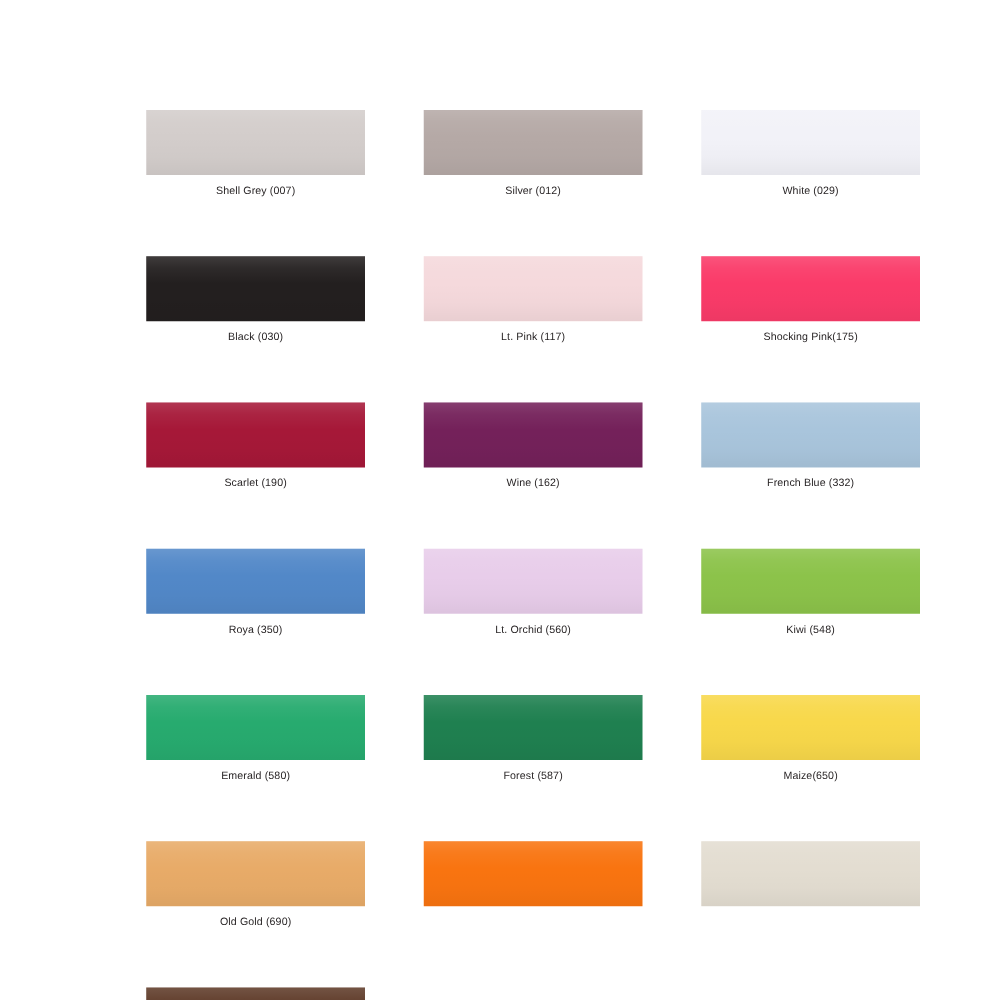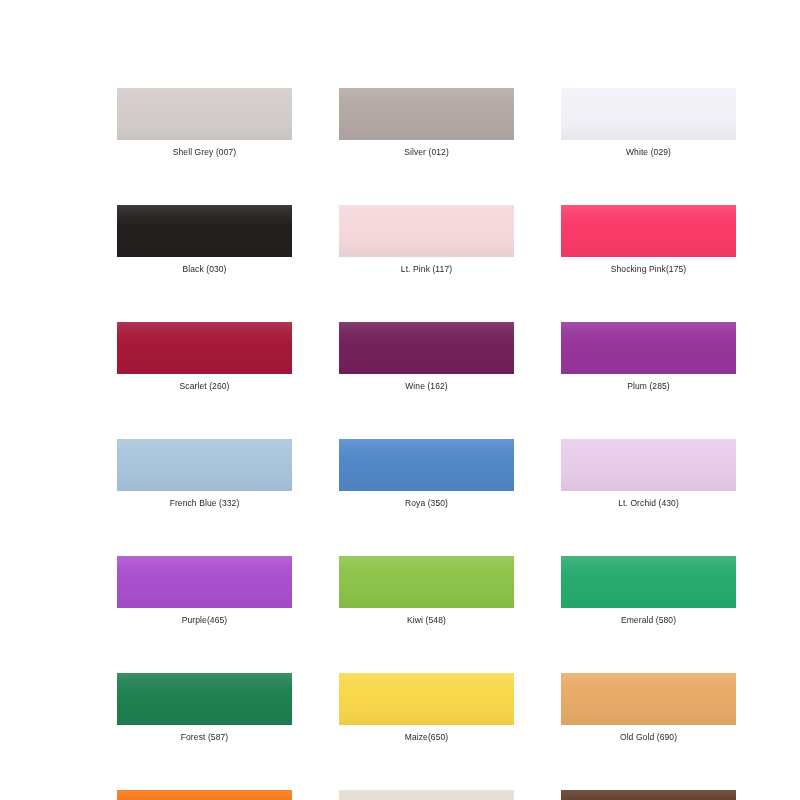--- a/index.html
+++ b/index.html
@@ -93,45 +93,37 @@
       <div class="swatch-cell">
         <div class="swatch-chip" style="background-color: rgb(245, 217, 220);"></div>
         <div class="swatch-label">Lt. Pink (117)</div>
       </div>
       <div class="swatch-cell">
         <div class="swatch-chip" style="background-color: rgb(250, 59, 105);"></div>
         <div class="swatch-label">Shocking Pink(175)</div>
       </div>
       <div class="swatch-cell">
         <div class="swatch-chip" style="background-color: rgb(166, 24, 56);"></div>
-        <div class="swatch-label">Scarlet (260)</div>
+        <div class="swatch-label">Scarlet (190)</div>
       </div>
       <div class="swatch-cell">
         <div class="swatch-chip" style="background-color: rgb(116, 33, 90);"></div>
         <div class="swatch-label">Wine (162)</div>
-      </div>
-      <div class="swatch-cell">
-        <div class="swatch-chip" style="background-color: rgb(151, 53, 156);"></div>
-        <div class="swatch-label">Plum (285)</div>
       </div>
       <div class="swatch-cell">
         <div class="swatch-chip" style="background-color: rgb(169, 197, 220);"></div>
         <div class="swatch-label">French Blue (332)</div>
       </div>
       <div class="swatch-cell">
         <div class="swatch-chip" style="background-color: rgb(82, 136, 200);"></div>
         <div class="swatch-label">Roya (350)</div>
       </div>
       <div class="swatch-cell">
         <div class="swatch-chip" style="background-color: rgb(232, 205, 234);"></div>
-        <div class="swatch-label">Lt. Orchid (430)</div>
-      </div>
-      <div class="swatch-cell">
-        <div class="swatch-chip" style="background-color: rgb(169, 79, 206);"></div>
-        <div class="swatch-label">Purple(465)</div>
+        <div class="swatch-label">Lt. Orchid (560)</div>
       </div>
       <div class="swatch-cell">
         <div class="swatch-chip" style="background-color: rgb(140, 195, 74);"></div>
         <div class="swatch-label">Kiwi (548)</div>
       </div>
       <div class="swatch-cell">
         <div class="swatch-chip" style="background-color: rgb(39, 171, 111);"></div>
         <div class="swatch-label">Emerald (580)</div>
       </div>
       <div class="swatch-cell">

